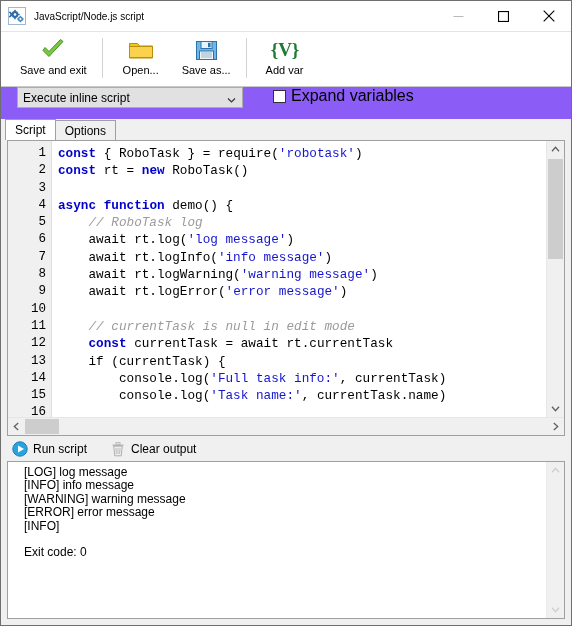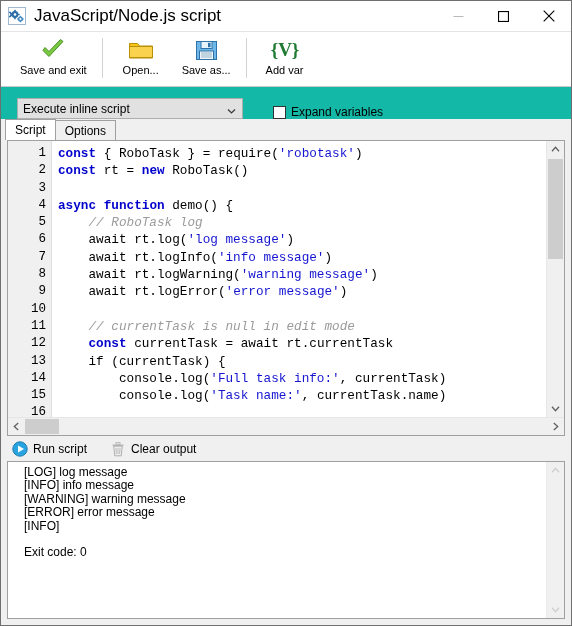--- a/index.html
+++ b/index.html
@@ -36,21 +36,21 @@
     border-bottom: 1px solid #e4e4e4;
   }
   .title-icon {
     width: 18px; height: 18px;
     margin-left: 7px;
     margin-right: 8px;
     flex: 0 0 auto;
     position: relative;
   }
   .title-text {
-    font-size: 17px;
+    font-size: 10px;
     color: #000;
     flex: 1 1 auto;
     white-space: nowrap;
     overflow: hidden;
   }
   .win-btns { display: flex; flex: 0 0 auto; height: 30px; }
   .win-btn {
     width: 45px; height: 30px;
     display: flex; align-items: center; justify-content: center;
     background: transparent;
@@ -92,23 +92,23 @@
     height: 40px;
     background: #d3d3d3;
     margin: 3px 6px 0 6px;
     flex: 0 0 auto;
   }
   .tb-spacer-l { width: 10px; flex: 0 0 auto; }
 
   
   .optionsrow {
     height: 32px;
-    background: #14b8a6;
-    display: flex;
-    align-items: flex-end;
+    background: #8b5cf6;
+    display: flex;
+    align-items: flex-start;
     flex: 0 0 auto;
     padding-left: 16px;
   }
   .combo {
     width: 226px;
     height: 21px;
     box-sizing: border-box;
     background: #e1e1e1;
     border: 1px solid #adadad;
     display: flex;
@@ -122,21 +122,21 @@
     position: absolute;
     right: 6px;
     top: 50%;
     transform: translateY(-50%);
     width: 9px; height: 9px;
   }
   .cbwrap {
     display: flex;
     align-items: center;
     margin-left: 30px;
-    font-size: 12px;
+    font-size: 16px;
   }
   .cbox {
     width: 13px; height: 13px;
     box-sizing: border-box;
     border: 1px solid #333;
     background: #fff;
     margin-right: 5px;
     flex: 0 0 auto;
   }
 

